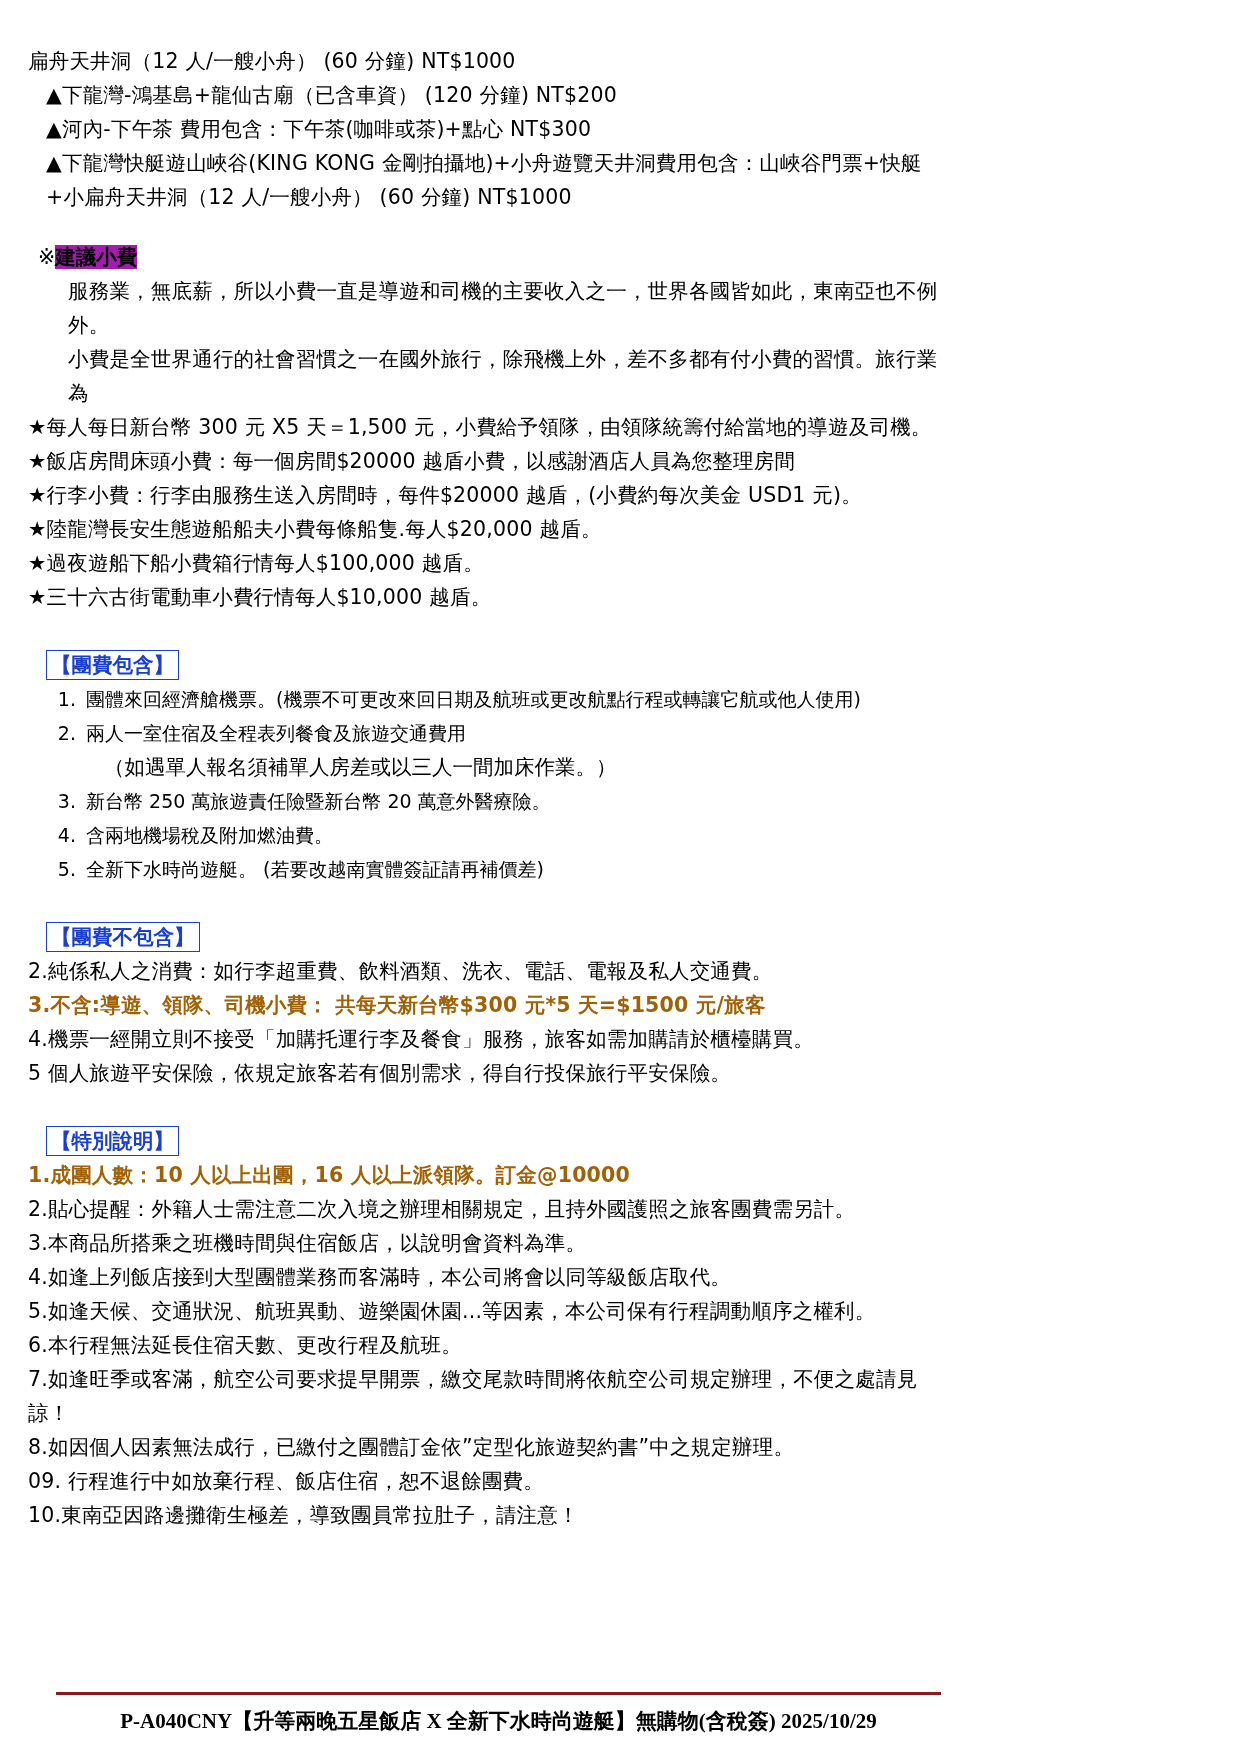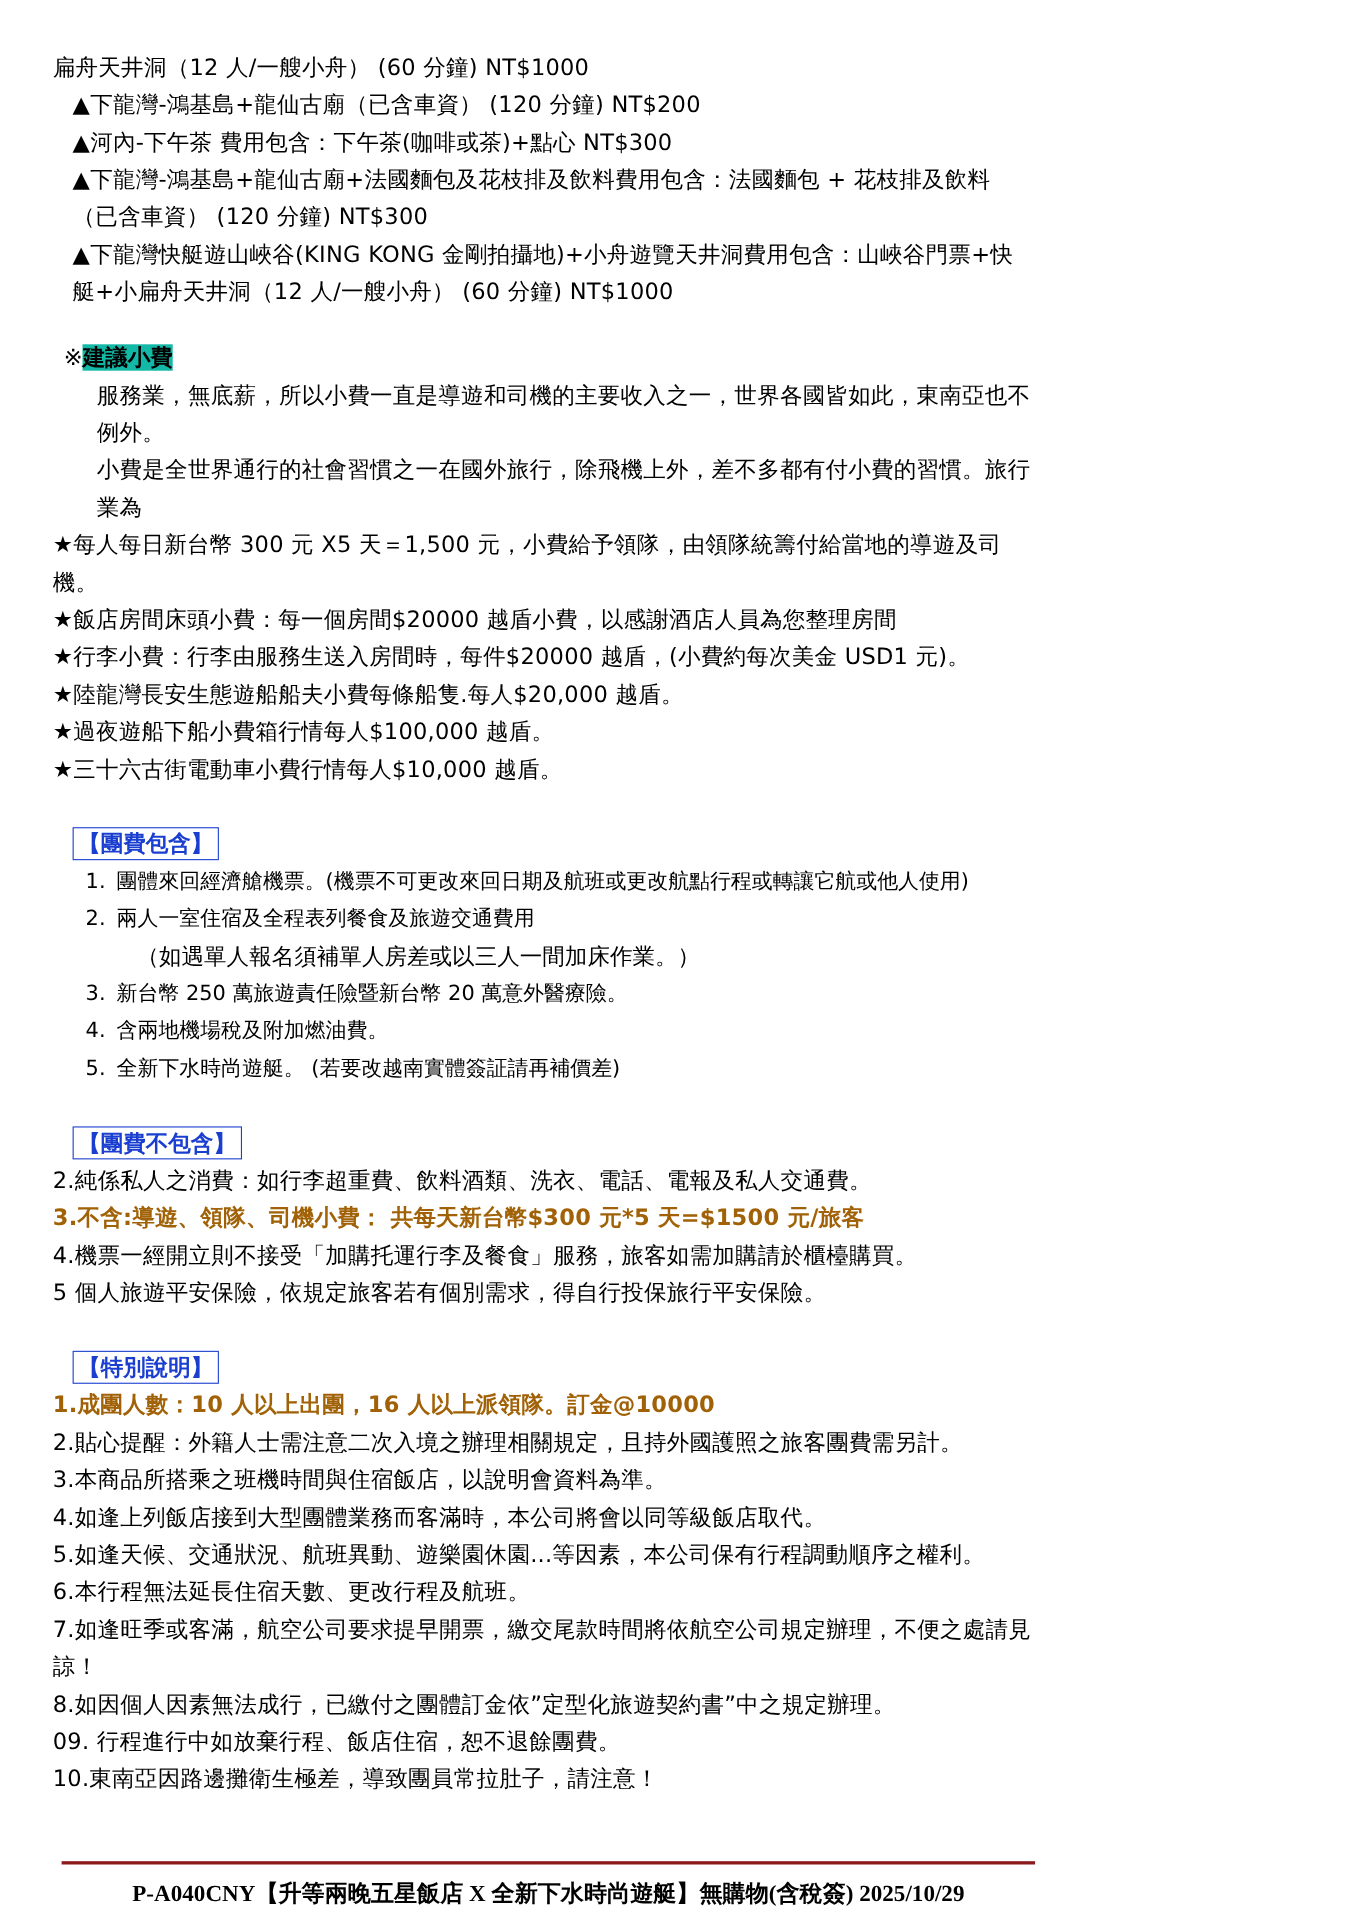--- a/index.html
+++ b/index.html
@@ -11,21 +11,21 @@
     width: 1241px;
     min-height: 1755px;
     font-family: "DejaVu Sans", "Liberation Sans", sans-serif;
     color: #000000;
   }
   .page {
     position: relative;
     width: 997px;
     min-height: 1755px;
     box-sizing: border-box;
-    padding: 44px 56px 0 48px;
+    padding: 44px 56px 0 28px;
   }
   .line {
     font-size: 20.5px;
     line-height: 34px;
     white-space: pre-wrap;
     letter-spacing: 0.2px;
   }
   .indent1 { padding-left: 18px; }
   .indent2 { padding-left: 40px; }
   .gap-m { height: 26px; }
@@ -38,21 +38,21 @@
     color: #1a3fd0;
     padding-left: 18px;
   }
   .boxed {
     display: inline-block;
     border: 1px solid #1a3fd0;
     padding: 0 4px;
     line-height: 28px;
   }
   .hl {
-    background: #14b8a6;
+    background: #a21caf;
     font-weight: bold;
     color: #000;
   }
   .tip-head {
     font-size: 20.5px;
     line-height: 34px;
     padding-left: 10px;
   }
   .red {
     color: #a16207;
@@ -93,21 +93,20 @@
 </style>
 </head>
 <body>
 
 <div class="page">
 
   <div>
     <div class="line">扁舟天井洞（12 人/一艘小舟） (60 分鐘) NT$1000</div>
     <div class="line indent1">▲下龍灣-鴻基島+龍仙古廟（已含車資） (120 分鐘) NT$200</div>
     <div class="line indent1">▲河內-下午茶 費用包含：下午茶(咖啡或茶)+點心 NT$300</div>
-    <div class="line indent1">▲下龍灣-鴻基島+龍仙古廟+法國麵包及花枝排及飲料費用包含：法國麵包 + 花枝排及飲料（已含車資） (120 分鐘) NT$300</div>
     <div class="line indent1">▲下龍灣快艇遊山峽谷(KING KONG 金剛拍攝地)+小舟遊覽天井洞費用包含：山峽谷門票+快艇+小扁舟天井洞（12 人/一艘小舟） (60 分鐘) NT$1000</div>
   </div>
 
   <div class="gap-m"></div>
 
   <div class="tip-head"><span>※</span><span class="hl">建議小費</span></div>
   <div class="line indent2">服務業，無底薪，所以小費一直是導遊和司機的主要收入之一，世界各國皆如此，東南亞也不例外。</div>
   <div class="line indent2">小費是全世界通行的社會習慣之一在國外旅行，除飛機上外，差不多都有付小費的習慣。旅行業為</div>
   <div class="line">★每人每日新台幣 300 元 X5 天＝1,500 元，小費給予領隊，由領隊統籌付給當地的導遊及司機。</div>
   <div class="line">★飯店房間床頭小費：每一個房間$20000 越盾小費，以感謝酒店人員為您整理房間</div>

